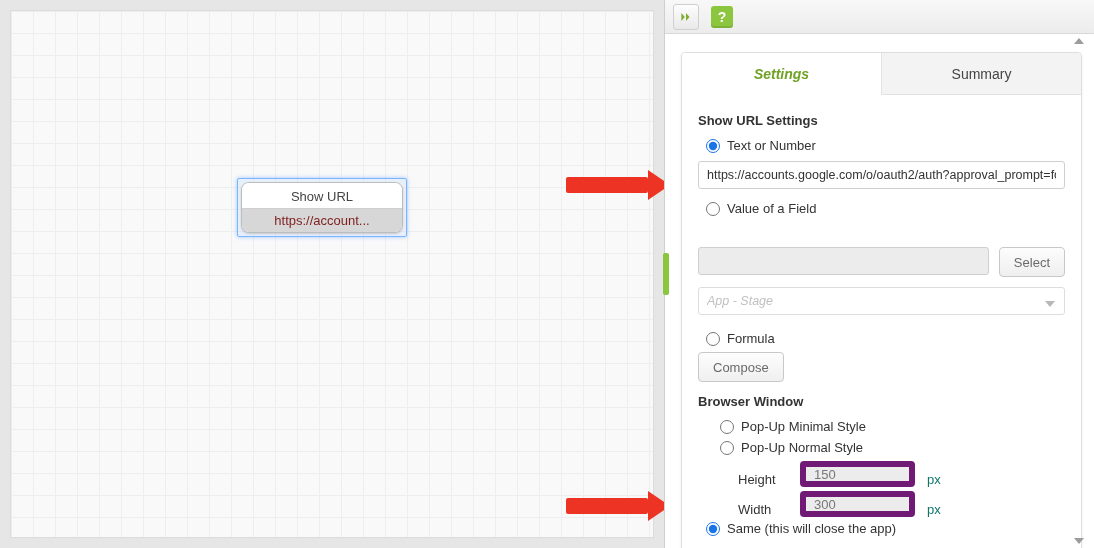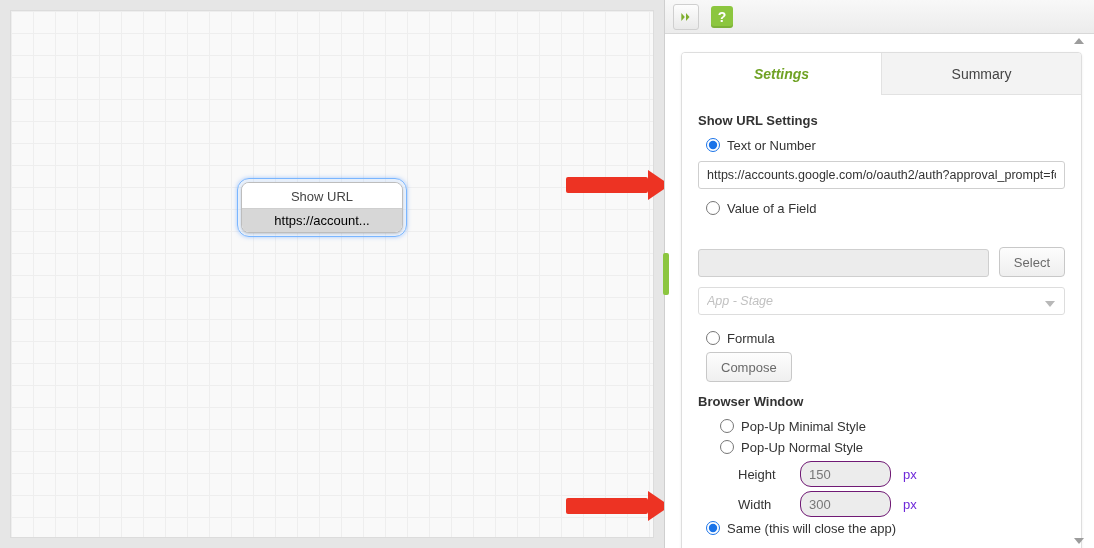--- a/index.html
+++ b/index.html
@@ -31,40 +31,40 @@
     }
     .block-select {
       position: absolute;
       top: 167px;
       left: 226px;
       width: 170px;
       border: 1px solid #7ab6ff;
       box-shadow: 0 0 4px rgba(80,150,255,.5);
       padding: 3px;
       background: rgba(180,210,255,.25);
-      border-radius: 12px;
+      border-radius: 2px;
     }
     .block {
       background: #fff;
       border: 1px solid #bdbdbd;
       border-radius: 8px;
       overflow: hidden;
       box-shadow: 0 1px 2px rgba(0,0,0,.15);
     }
     .block-head {
       text-align: center;
       font-size: 13px;
       color: #444;
       padding: 6px 4px 4px;
       background: #fff;
     }
     .block-body {
       text-align: center;
       font-size: 13px;
-      color: #000000;
+      color: #7f1d1d;
       padding: 4px;
       background: #d7d7d7;
       border-top: 1px solid #cfcfcf;
     }
 
     
     .arrow {
       position: absolute;
       height: 30px;
       display: flex;
@@ -190,62 +190,62 @@
       color:#444;
       background:#f3f3f3;
       border-left:1px solid #e2e2e2;
       border-bottom:1px solid #e2e2e2;
     }
 
     .card-body { padding: 18px 16px 14px; font-size:13px; color:#333; }
 
     .section-title { font-weight:bold; margin-bottom:10px; }
 
-    .radio-row { display:flex; margin: 4px 0 6px 8px; }
+    .radio-row { display:flex; align-items:center; margin: 4px 0 6px 8px; }
     .radio-row input[type=radio]{
        width:14px;height:14px;margin-right:7px;accent-color:#1a73e8;cursor:pointer;
     }
     .radio-row.sub { margin-left: 22px; }
     .radio-row label { cursor:pointer; font-size:13px; color:#333; }
 
     .text-input {
       width:100%; height:28px;
       border:1px solid #cfcfcf;
       border-radius:3px;
       padding: 0 8px;
       font-size:12.5px;
       color:#333;
       margin: 2px 0 8px;
     }
     .text-input.disabled { background:#ececec; color:#999; }
 
-    .inline-row { display:flex; gap:10px; align-items:flex-end; margin-bottom:8px;margin-top:31px;}
+    .inline-row { display:flex; gap:10px; align-items:flex-start; margin-bottom:8px;margin-top:31px;}
     .inline-row .text-input { flex:1; margin:0; }
 
     .btn {
       height:30px; padding:0 14px;
       background:linear-gradient(#fdfdfd,#efefef);
       border:1px solid #c8c8c8;
       border-radius:4px;
       font-size:13px;color:#6a6a6a;
       cursor:pointer;
     }
     select.text-input { color:#a7a7a7; cursor:pointer; appearance:none; background:#fff;font-style:italic;}
     .select-wrap { position:relative; margin-bottom:8px;}
     .select-wrap .caret{
        position:absolute;right:10px;top:50%;transform:translateY(-50%);
        width:0;height:0;border-left:5px solid transparent;border-right:5px solid transparent;border-top:6px solid #b8b8b8;pointer-events:none;
     }
-    .compose-wrap{ margin: 2px 0 12px 8px;}
-    .dim-row { display:flex; align-items:center; gap:12px; margin:4px 0 4px 40px; font-size:13px;}
+    .compose-wrap{ margin: 2px 0 12px 0;}
+    .dim-row { display:flex; align-items:flex-end; gap:12px; margin:4px 0 4px 40px; font-size:13px;}
     .dim-row .lab { width:50px; }
     .dim-row input {
-       width:91px;height:26px;border:1px solid #701a75;background:#ececec;border-radius:11px;padding:0 8px;font-size:13px;color:#777;
-    }
-    .dim-row .unit { color:#6d28d9; }
+       width:115px;height:26px;border:6px solid #701a75;background:#ececec;border-radius:4px;padding:0 8px;font-size:13px;color:#777;
+    }
+    .dim-row .unit { color:#0f766e; }
   </style>
 </head>
 <body>
 
 <div class="canvas-wrap">
   <div class="canvas">
     <div class="block-select">
       <div class="block">
         <div class="block-head">Show URL</div>
         <div class="block-body">https://account...</div>

